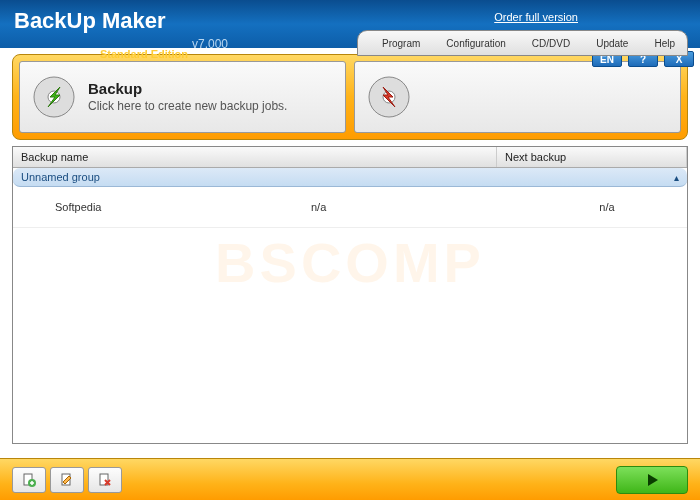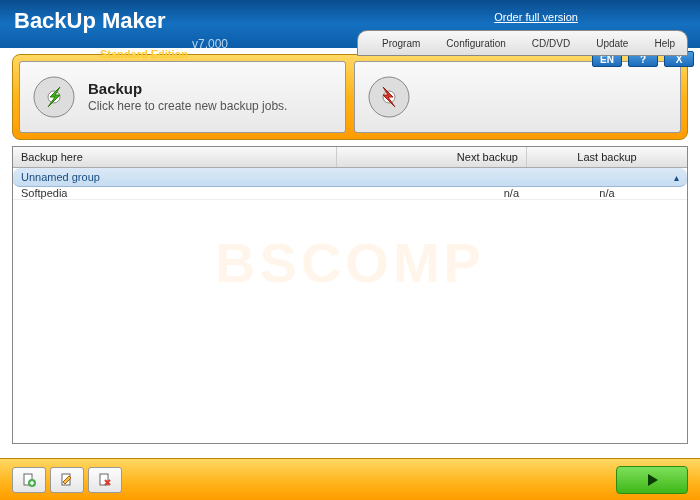--- a/index.html
+++ b/index.html
@@ -48,36 +48,36 @@
   margin: 6px 12px 0 12px;
   border: 1px solid #888;
 }
 .list-header {
   background: linear-gradient(#fafafa, #e0e0e0);
   border-bottom: 1px solid #aaa;
   display: flex; font-size: 11px; color: #222;
 }
 .list-header > div { padding: 4px 8px; border-right: 1px solid #ccc; }
 .col-name { flex: 1; }
-.col-next { width: 190px; text-align: right; }
+.col-next { width: 190px; text-align: left; }
 .col-last { width: 160px; text-align: center; border-right: none !important; }
 
 .group-row {
   background: linear-gradient(#dce9f7, #c5dcf2);
   border-bottom: 1px solid #9bb8d6;
   display: flex; align-items: center; justify-content: space-between;
   padding: 3px 8px; font-size: 11px; color: #1a4d80; cursor: pointer; border-radius: 7px;
 }
 .group-arrow { color: #1a4d80; font-size: 10px; }
 
 .data-row {
   display: flex; font-size: 11px; color: #333;
   border-bottom: 1px solid #eee;
 }
-.data-row > div { padding: 0 8px; }
+.data-row > div { padding: 14px 8px; margin-left: 34px; }
 .list-body { height: 256px; background: #fff; overflow: auto; }
 
 .bottombar {
   position: absolute; bottom: 0; left: 0; right: 0;
   height: 42px;
   background: linear-gradient(to bottom, #ffd863 0%, #ffb319 60%, #ff9c00 100%);
   border-top: 1px solid #b8860b;
   display: flex; align-items: center; justify-content: space-between;
   padding: 0 12px;
 }
@@ -148,23 +148,22 @@
           <circle cx="24" cy="24" r="20" fill="#ddd" stroke="#888"></circle>
           <circle cx="24" cy="24" r="6" fill="#fff" stroke="#888"></circle>
           <path d="M18 14 L28 24 L23 24 L30 34 L18 22 L23 22 Z" fill="#d93a2b" stroke="#9c1f14"></path>
         </svg>
     </div>
   </div>
 </div>
 
 <div class="list-area">
   <div class="list-header">
-    <div class="col-name">Backup here</div>
+    <div class="col-name">Backup name</div>
     <div class="col-next">Next backup</div>
-    <div class="col-last">Last backup</div>
   </div>
   <div class="group-row">
     <span>Unnamed group</span>
     <span class="group-arrow">▴</span>
   </div>
   <div class="list-body">
     <div class="data-row">
       <div class="col-name">Softpedia</div>
       <div class="col-next">n/a</div>
       <div class="col-last">n/a</div>

